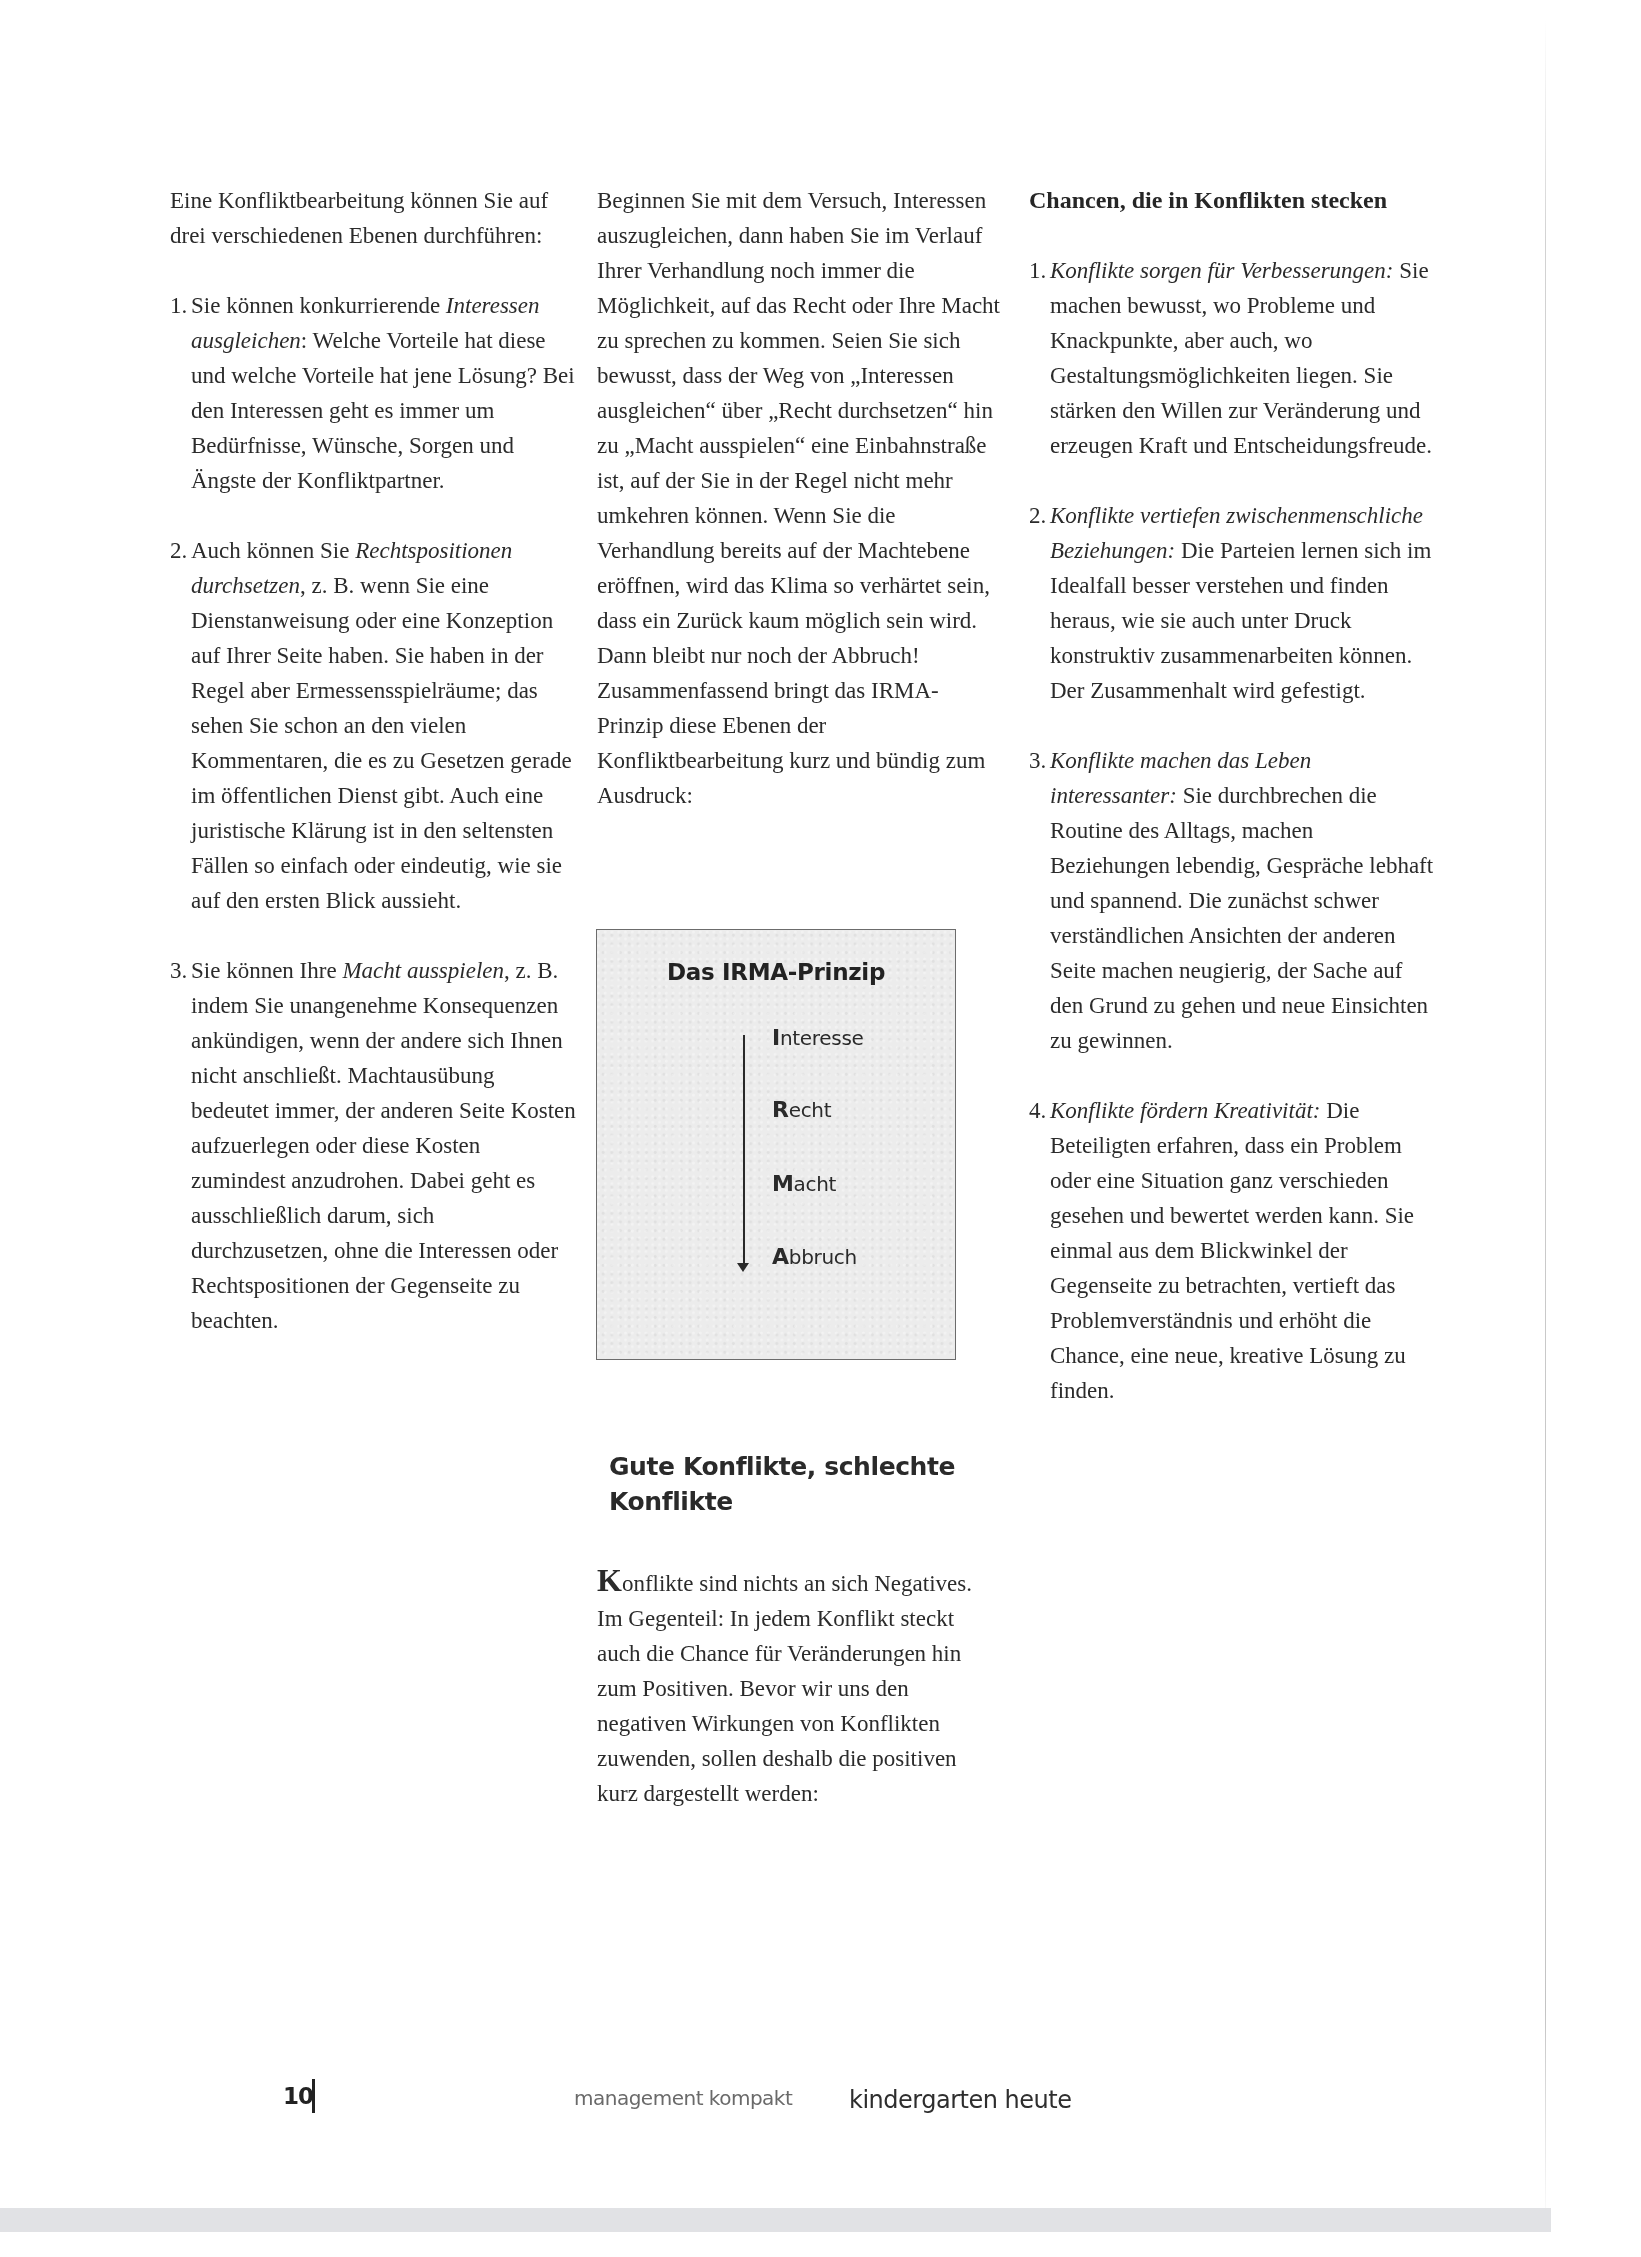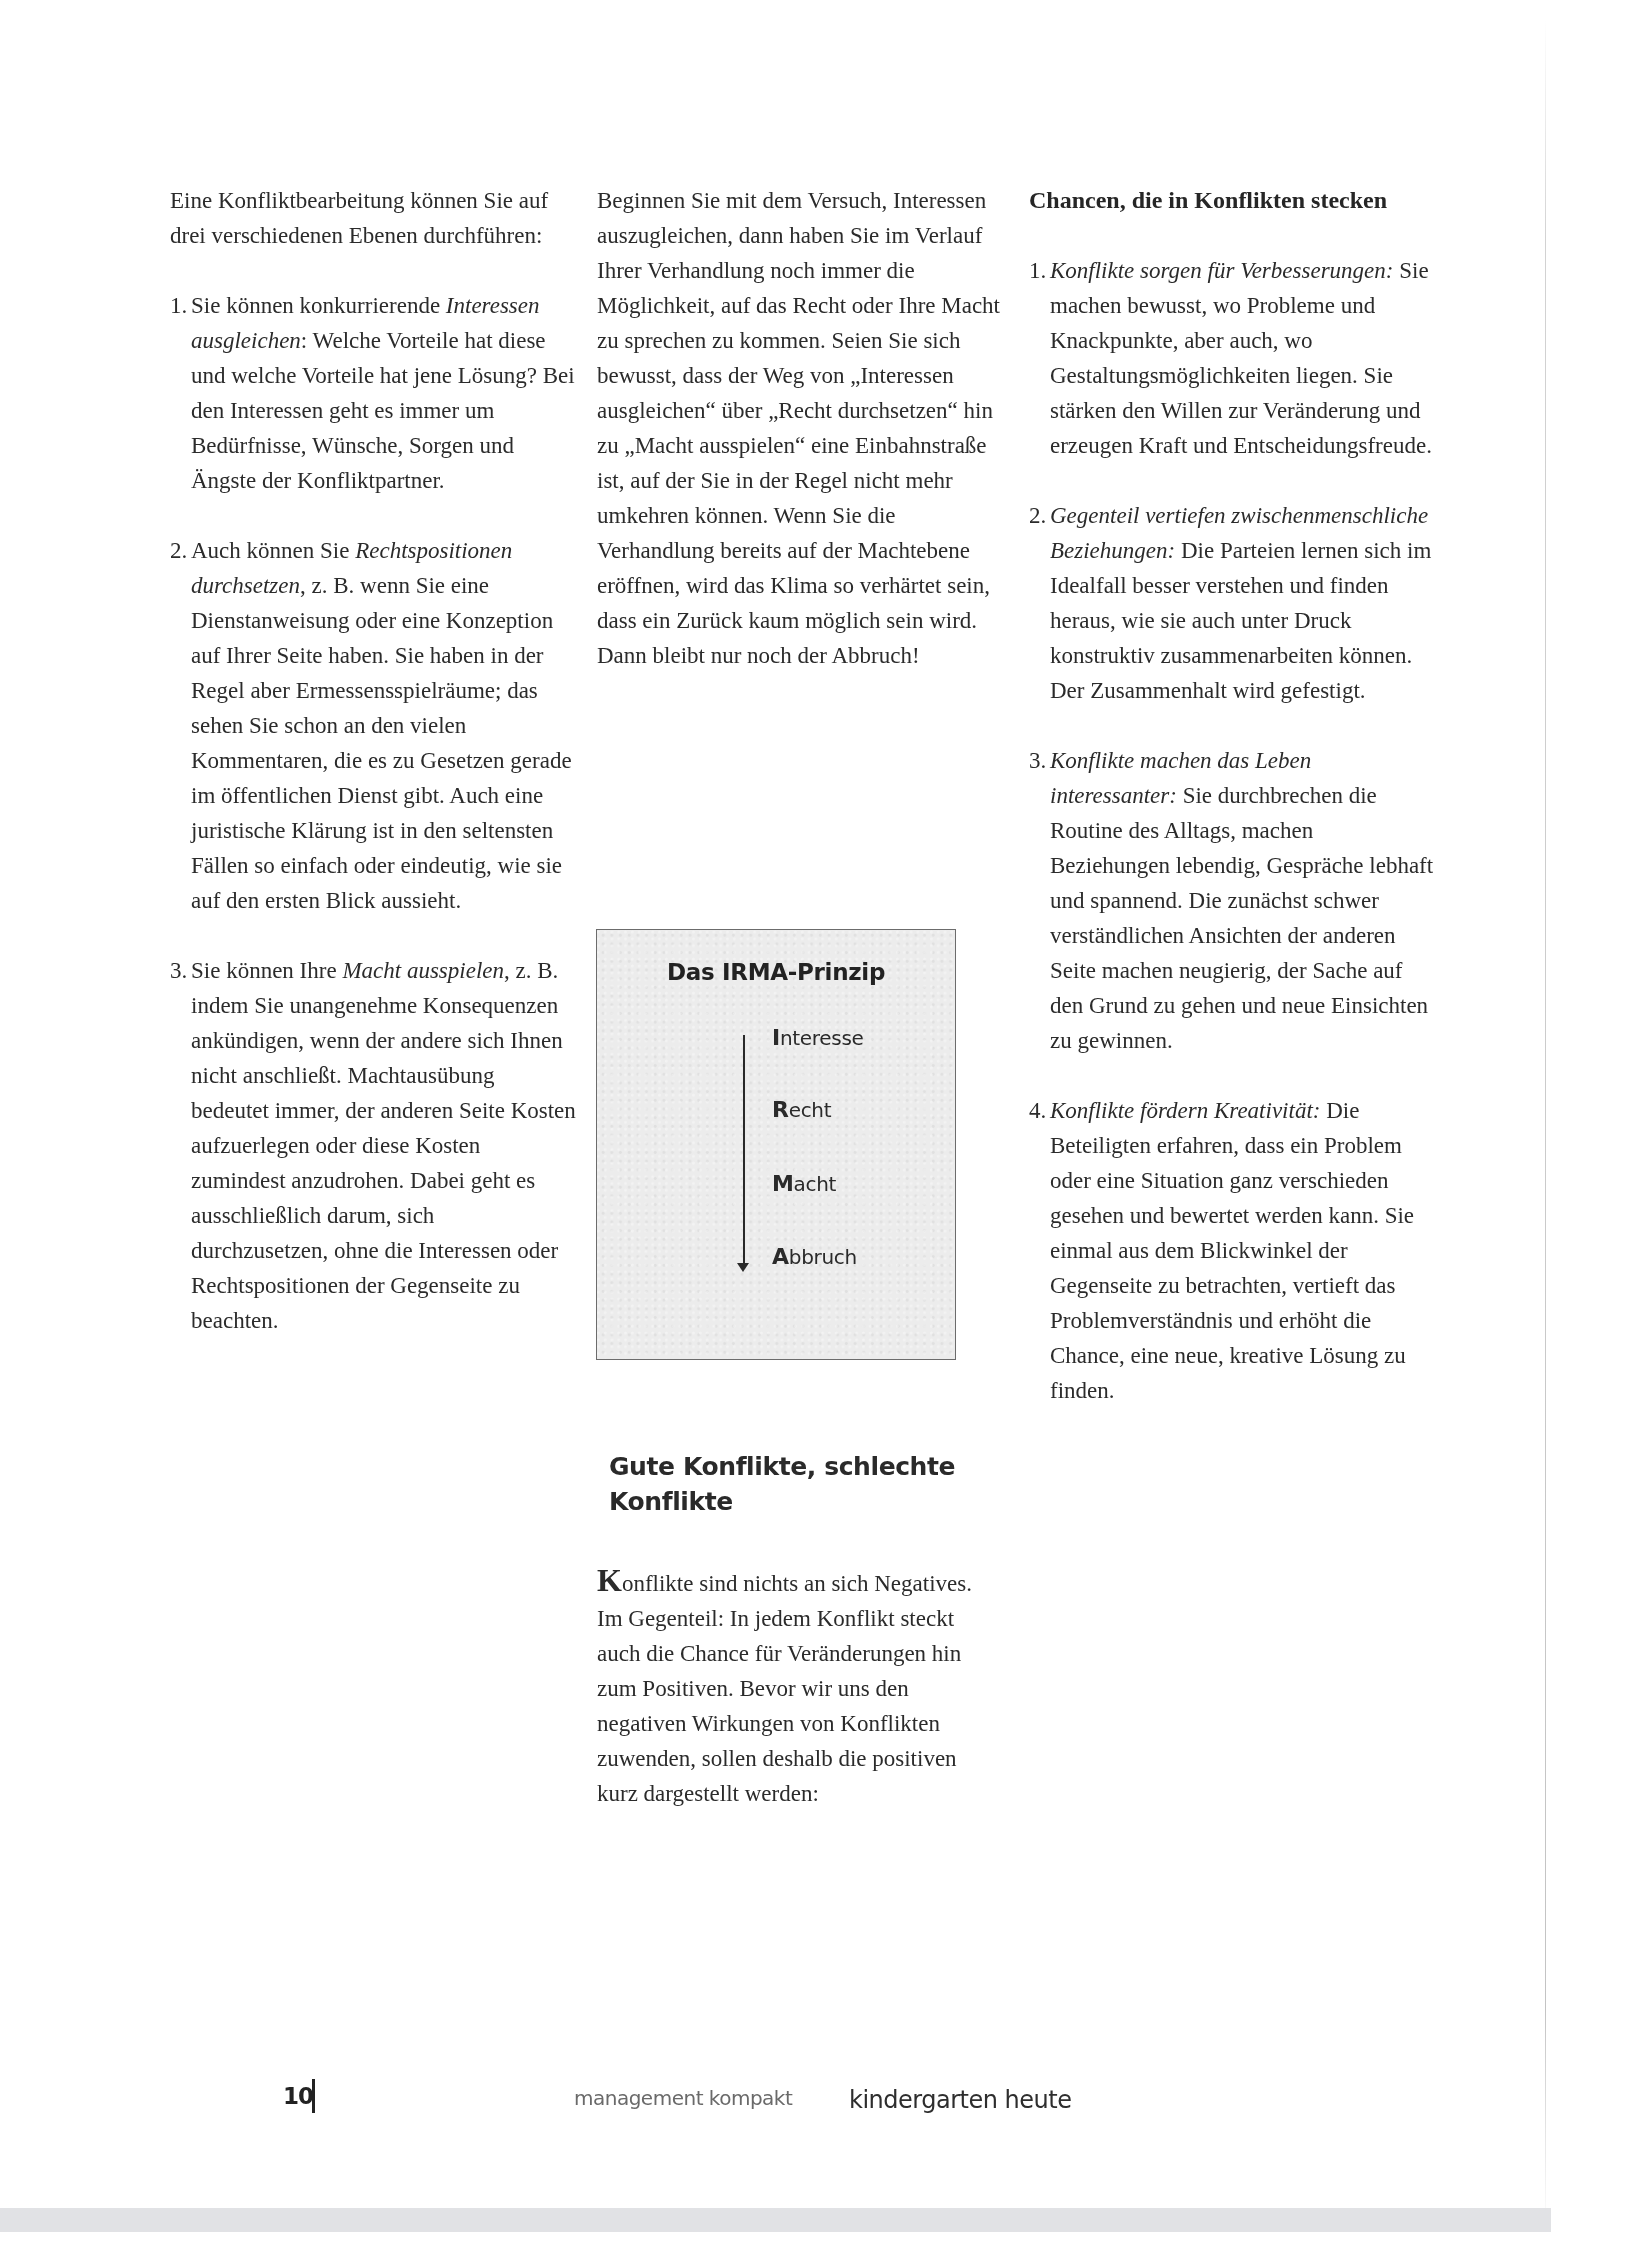--- a/index.html
+++ b/index.html
@@ -190,20 +190,21 @@
     </li>
     <li>
       <span class="num">3.</span>
       <span>Sie können Ihre </span><em>Macht ausspielen</em><span>, z. B. indem Sie unangenehme Konsequenzen ankündigen, wenn der andere sich Ihnen nicht anschließt. Machtausübung bedeutet immer, der anderen Seite Kosten aufzuerlegen oder diese Kosten zumindest anzudrohen. Dabei geht es ausschließlich darum, sich durchzusetzen, ohne die Interessen oder Rechtspositionen der Gegenseite zu beachten.</span>
     </li>
   </ol>
 </div>
 
 <div id="col-mid" class="col">
   <p>Beginnen Sie mit dem Versuch, Interessen auszugleichen, dann haben Sie im Verlauf Ihrer Verhandlung noch immer die Möglichkeit, auf das Recht oder Ihre Macht zu sprechen zu kommen. Seien Sie sich bewusst, dass der Weg von „Interessen ausgleichen“ über „Recht durchsetzen“ hin zu „Macht ausspielen“ eine Einbahnstraße ist, auf der Sie in der Regel nicht mehr umkehren können. Wenn Sie die Verhandlung bereits auf der Machtebene eröffnen, wird das Klima so verhärtet sein, dass ein Zurück kaum möglich sein wird. Dann bleibt nur noch der Abbruch!</p>
+  <p>Zusammenfassend bringt das IRMA-Prinzip diese Ebenen der Konfliktbearbeitung kurz und bündig zum Ausdruck:</p>
 </div>
 
 <div id="irma-box">
   <div id="irma-title">Das IRMA-Prinzip</div>
   <div id="irma-arrow-line"></div>
   <div id="irma-arrow-head"></div>
   <div class="irma-step" style="top:95px;">
     <span class="initial">I</span><span>nteresse</span>
   </div>
   <div class="irma-step" style="top:167px;">
@@ -226,21 +227,21 @@
 <div id="col-right" class="col">
   <h3 class="section-head">Chancen, die in Konflikten stecken</h3>
   <div class="gap"></div>
   <ol class="items">
     <li>
       <span class="num">1.</span>
       <em>Konflikte sorgen für Verbesserungen:</em><span> Sie machen bewusst, wo Probleme und Knackpunkte, aber auch, wo Gestaltungsmöglichkeiten liegen. Sie stärken den Willen zur Veränderung und erzeugen Kraft und Entscheidungsfreude.</span>
     </li>
     <li>
       <span class="num">2.</span>
-      <em>Gegenteil vertiefen zwischenmenschliche Beziehungen:</em><span> Die Parteien lernen sich im Idealfall besser verstehen und finden heraus, wie sie auch unter Druck konstruktiv zusammenarbeiten können. Der Zusammenhalt wird gefestigt.</span>
+      <em>Konflikte vertiefen zwischenmenschliche Beziehungen:</em><span> Die Parteien lernen sich im Idealfall besser verstehen und finden heraus, wie sie auch unter Druck konstruktiv zusammenarbeiten können. Der Zusammenhalt wird gefestigt.</span>
     </li>
     <li>
       <span class="num">3.</span>
       <em>Konflikte machen das Leben interessanter:</em><span> Sie durchbrechen die Routine des Alltags, machen Beziehungen lebendig, Gespräche lebhaft und spannend. Die zunächst schwer verständlichen Ansichten der anderen Seite machen neugierig, der Sache auf den Grund zu gehen und neue Einsichten zu gewinnen.</span>
     </li>
     <li>
       <span class="num">4.</span>
       <em>Konflikte fördern Kreativität:</em><span> Die Beteiligten erfahren, dass ein Problem oder eine Situation ganz verschieden gesehen und bewertet werden kann. Sie einmal aus dem Blickwinkel der Gegenseite zu betrachten, vertieft das Problemverständnis und erhöht die Chance, eine neue, kreative Lösung zu finden.</span>
     </li>
   </ol>

